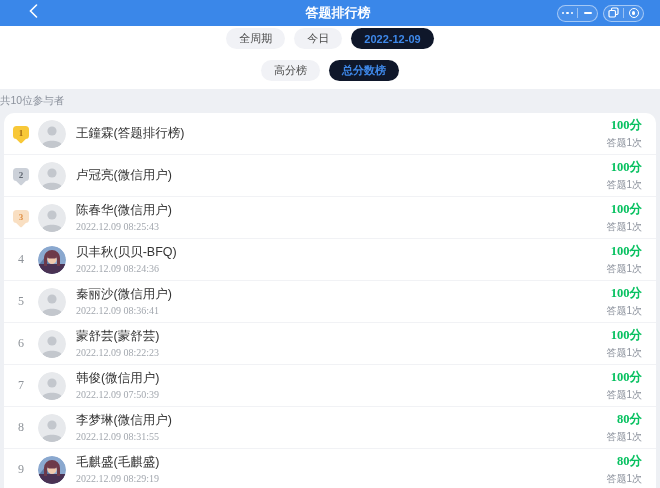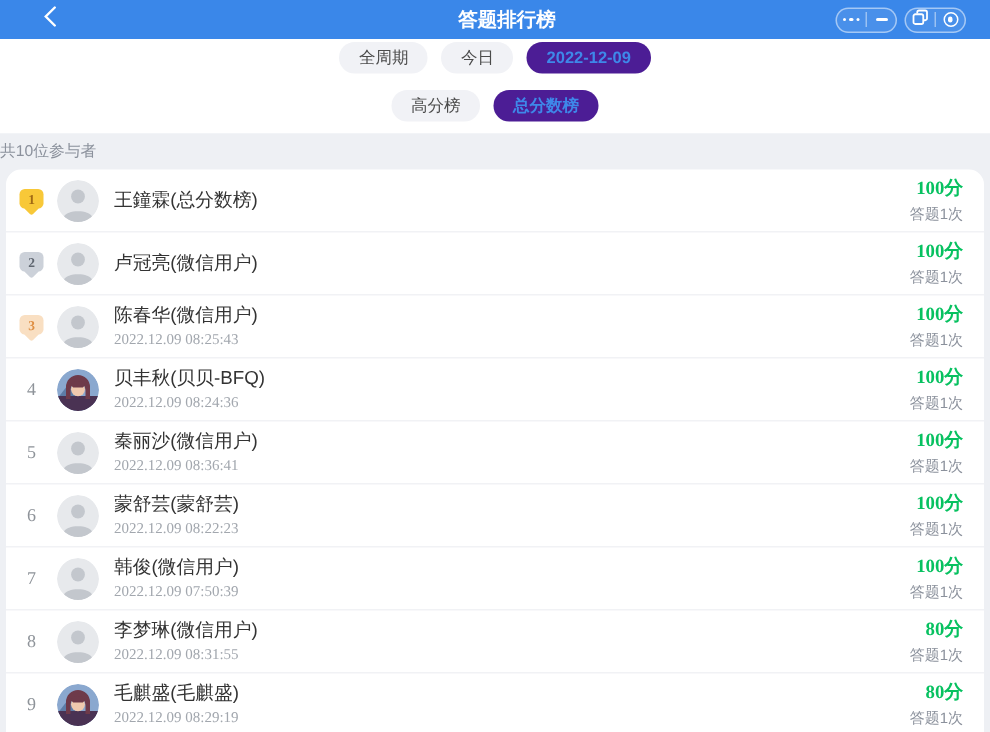--- a/index.html
+++ b/index.html
@@ -18,21 +18,21 @@
   .dots i { width:2.5px; height:2.5px; border-radius:50%; background:#fff; }
   .minus { width:8px; height:1.6px; background:#fff; border-radius:1px; }
   .circle-dot { width:10px; height:10px; border:1.4px solid #fff; border-radius:50%; display:flex; align-items:center; justify-content:center; }
   .circle-dot i { width:3.6px; height:3.6px; background:#fff; border-radius:50%; }
 
   
   .tabs-section { background:#fff; padding:2px 0 8px; }
   .tab-row { display:flex; justify-content:center; gap:9px; }
   .tab-row + .tab-row { margin-top:11px; }
   .pill { display:inline-flex; align-items:center; height:21px; padding:0 13px; border-radius:11px; background:#f1f2f6; color:#4b4b4b; font-size:11px; cursor:pointer; white-space:nowrap; }
-  .pill.active { background:#4c1d95; color:#3e88e9; font-weight:bold; }
+  .pill.active { background:#0f172a; color:#3e88e9; font-weight:bold; }
 
   
   .count-bar { height:24px; display:flex; align-items:center; color:#8b919c; font-size:10.5px; background:#eef0f4; }
 
   
   .list-card { margin:0 4px; background:#fff; border-radius:10px 10px 0 0; overflow:hidden; }
   .row { height:42px; display:flex; align-items:center; border-bottom:1px solid #f1f2f5; padding-right:14px; }
   .rank-cell { width:34px; display:flex; justify-content:center; align-items:center; flex:0 0 34px; }
   .rank-num { font-family:"Liberation Serif","DejaVu Serif",serif; font-size:12px; color:#8e9399; }
   .medal { position:relative; width:16px; height:13.5px; border-radius:3.5px; display:flex; align-items:center; justify-content:center; margin-top:-2px; }
@@ -116,21 +116,21 @@
         <div class="medal medal-gold">
           <span>1</span>
         </div>
       </div>
     <div class="avatar"><svg width="28" height="28" viewBox="0 0 28 28">
           <circle cx="14" cy="14" r="14" fill="#e7e9ec"></circle>
           <circle cx="14" cy="11" r="4.6" fill="#c3c7cd"></circle>
           <path d="M4.6 24.6 C6.2 19.6 21.8 19.6 23.4 24.6 A14 14 0 0 1 4.6 24.6 Z" fill="#c3c7cd"></path>
         </svg></div>
     <div class="info">
-      <div class="name">王鐘霖(总分数榜)</div>
+      <div class="name">王鐘霖(答题排行榜)</div>
     </div>
     <div class="score-cell">
       <div class="score">100分</div>
       <div class="attempts">答题1次</div>
     </div>
   </div>
 
   <div class="row">
     <div class="rank-cell">
         <div class="medal medal-silver">

